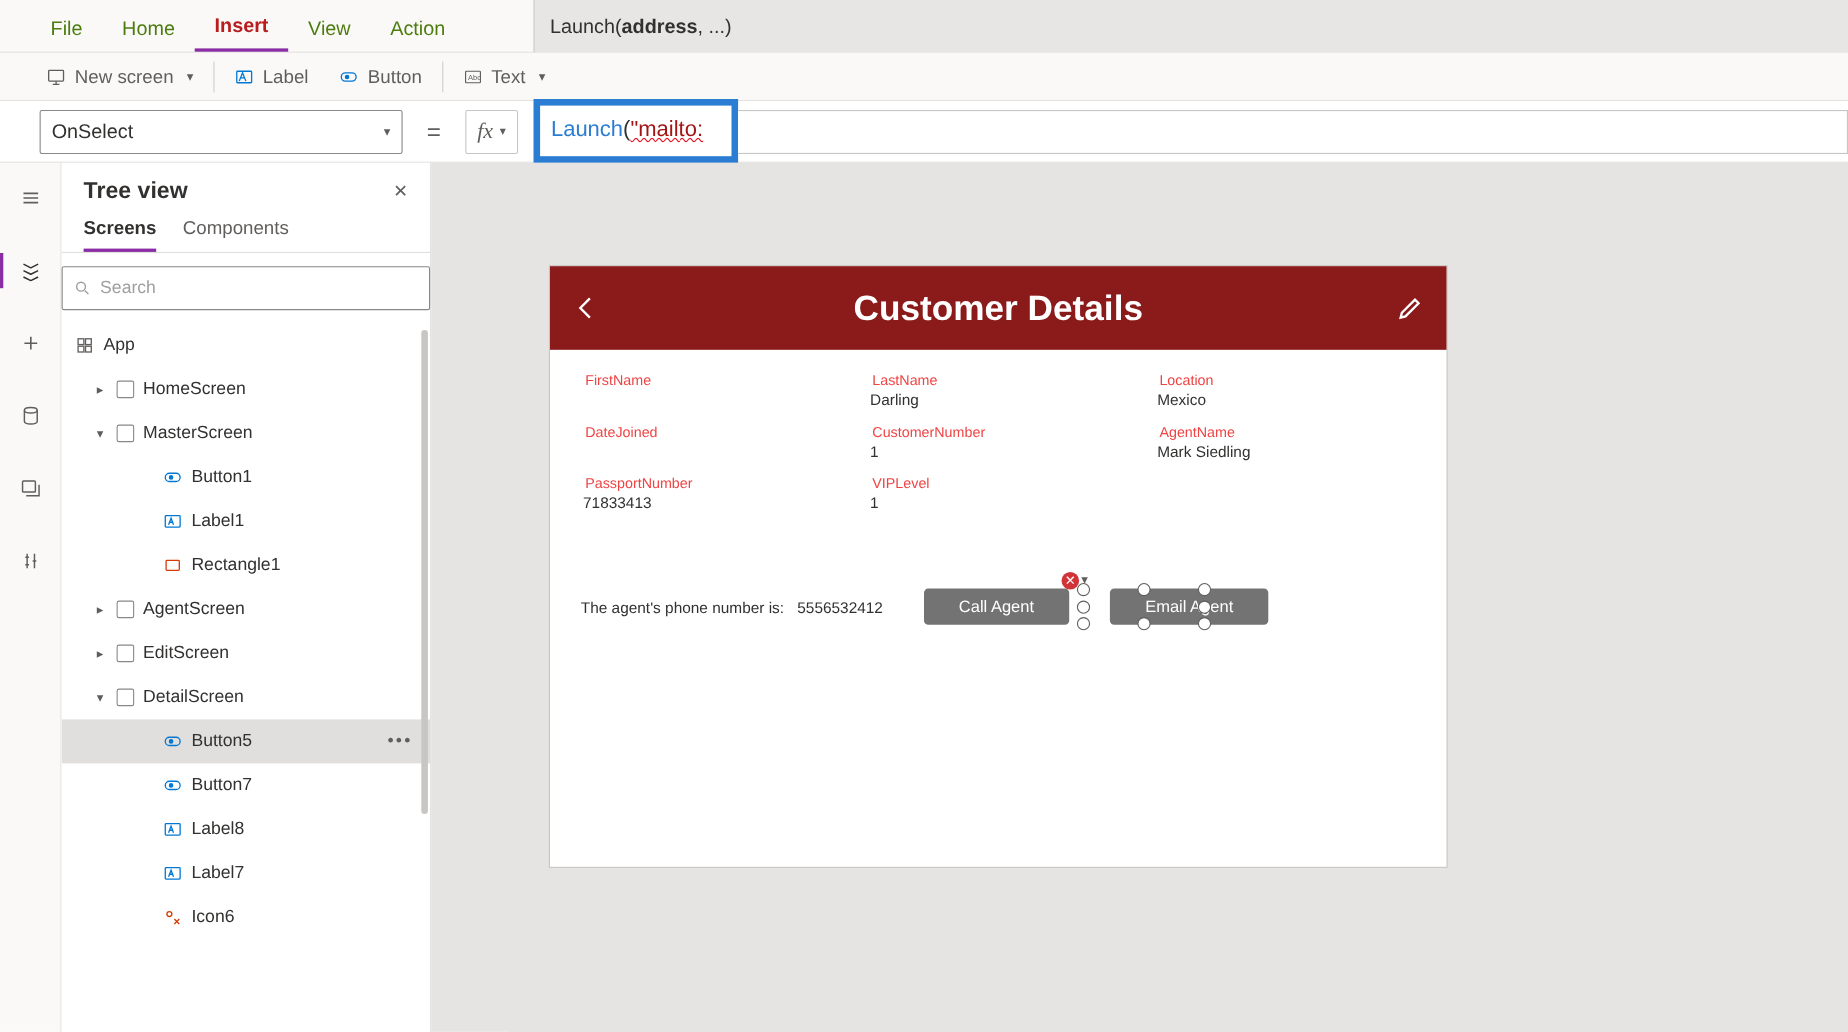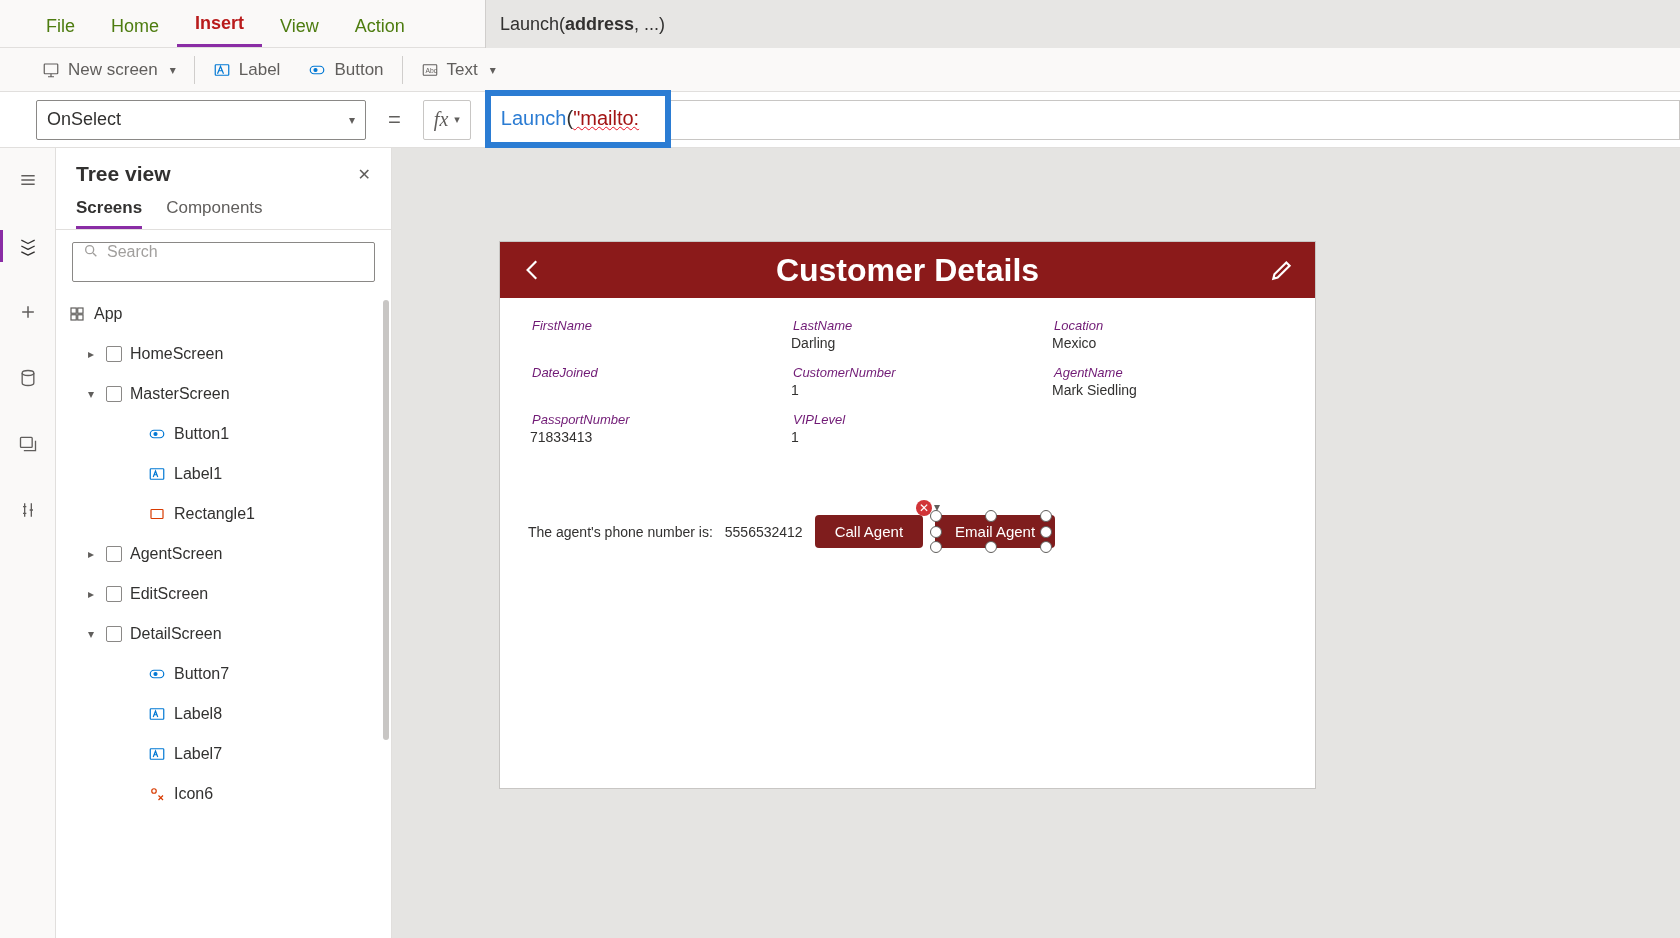--- a/index.html
+++ b/index.html
@@ -98,22 +98,22 @@
     display:flex; align-items:center; justify-content:space-between; padding: 14px 20px 6px;
   }
   .tree-header h2 { font-size: 21px; font-weight:700; }
   .tree-header .close { font-size: 16px; color:#605e5c; cursor:pointer;}
   .tree-subtabs {
     display:flex; gap:24px; padding: 6px 20px 0; border-bottom:1px solid #e1dfdd;
   }
   .tree-subtabs .stab { padding-bottom:8px; font-size:17px; color:#605e5c; cursor:pointer;}
   .tree-subtabs .stab.active { color:#323130; font-weight:600; border-bottom:3px solid #8a2da5; }
   .tree-search {
-    margin: 12px 16px; height:40px; border:1px solid #8a8886; border-radius:2px;
-    display:flex; padding:0 10px; gap:8px; color:#a19f9d; font-size:16px;
+    margin: 12px 0; height:40px; border:1px solid #8a8886; border-radius:2px;
+    display:flex; align-items:center; padding:0 10px; gap:8px; color:#a19f9d; font-size:16px;
   }
   .tree-list { flex:1; overflow:auto; position:relative; }
   .tree-list::-webkit-scrollbar{width:10px;}
   .tree-item {
     display:flex; align-items:center; height:40px; padding-left:12px; gap:8px;
     font-size:16px; color:#323130; cursor:pointer; white-space:nowrap;
   }
   .tree-item.selected{background:#e1dfdd;}
   .tree-item .caret{width:14px; text-align:center; color:#605e5c; font-size:12px;}
   .tree-item .cb{width:16px;height:16px;border:1px solid #8a8886;border-radius:2px;}
@@ -126,33 +126,33 @@
   
   .canvas-area {
     position: absolute; left: 392px; top: 148px; right: 0; bottom: 0;
     background: #e5e4e2; overflow:hidden;
   }
   .phone-screen {
     position: absolute; left: 108px; top: 94px; width: 815px; height: 546px;
     background: #fff; box-shadow: 0 0 0 1px #c8c6c4;
   }
   .phone-header{
-    height:56px; background:#8b1a1a; display:flex; align-items:center; justify-content:space-between;
+    height:76px; background:#8b1a1a; display:flex; align-items:center; justify-content:space-between;
     padding:0 20px; color:#fff;
   }
   .phone-header .title{font-size:32px; font-weight:700;}
   .phone-header svg{width:26px;height:26px;stroke:#fff;stroke-width:2;fill:none;}
   .detail-body{padding:20px 28px 0; position:relative;}
   .field-row{display:flex; gap:24px; margin-bottom:4px;}
   .field{flex:1; min-width:0;}
-  .field .lab{font-size:13px; color:#701a75; padding-left:4px;font-style:italic;}
+  .field .lab{font-size:13px; color:#ef4444; padding-left:4px;}
   .field .val{font-size:14px; color:#323130; padding:2px 0 10px 2px;}
   .agent-row{display:flex;align-items:center;gap:12px;margin-top:60px;font-size:14px;color:#323130;}
   .agent-row .abtn{
-    background:#7f1d1d;color:#fff;border:none;padding:8px 20px;border-radius:4px;font-size:15px;cursor:pointer;
+    background:#737373;color:#fff;border:none;padding:8px 32px;border-radius:4px;font-size:15px;cursor:pointer;margin-left:25px;
   }
   
   .selbox{position:absolute; border:1px solid transparent;}
   .selbox .handle{position:absolute;width:12px;height:12px;border:1px solid #605e5c;border-radius:50%;background:#fff;}
   .selbox .h-nw{left:-6px;top:-6px;} .selbox .h-n{left:calc(50% - 6px);top:-6px;} .selbox .h-ne{right:-6px;top:-6px;}
   .selbox .h-w{left:-6px;top:calc(50% - 6px);} .selbox .h-e{right:-6px;top:calc(50% - 6px);}
   .selbox .h-sw{left:-6px;bottom:-6px;} .selbox .h-s{left:calc(50% - 6px);bottom:-6px;} .selbox .h-se{right:-6px;bottom:-6px;}
   .err-badge{
     position:absolute; left:-20px; top:-16px; width:16px;height:16px;border-radius:50%;
     background:#d13438;color:#fff;font-size:12px;display:flex;align-items:center;justify-content:center;
@@ -351,20 +351,31 @@
       </div>
       <div class="tree-item indent-1">
         <span class="caret">▸</span>
         <span class="cb"></span>
         <span>EditScreen</span>
       </div>
       <div class="tree-item indent-1">
         <span class="caret">▾</span>
         <span class="cb"></span>
         <span>DetailScreen</span>
+      </div>
+      <div class="tree-item indent-2 selected">
+        <span class="caret"></span>
+        <span class="ico">
+          <svg viewBox="0 0 24 24" fill="none" stroke="#0078d4" stroke-width="1.6">
+            <rect x="3" y="7" width="18" height="10" rx="5"></rect>
+            <circle cx="10" cy="12" r="2" fill="#0078d4"></circle>
+          </svg>
+        </span>
+        <span>Button5</span>
+        <span class="more">•••</span>
       </div>
       <div class="tree-item indent-2">
         <span class="caret"></span>
         <span class="ico">
           <svg viewBox="0 0 24 24" fill="none" stroke="#0078d4" stroke-width="1.6">
             <rect x="3" y="7" width="18" height="10" rx="5"></rect>
             <circle cx="10" cy="12" r="2" fill="#0078d4"></circle>
           </svg>
         </span>
         <span>Button7</span>

